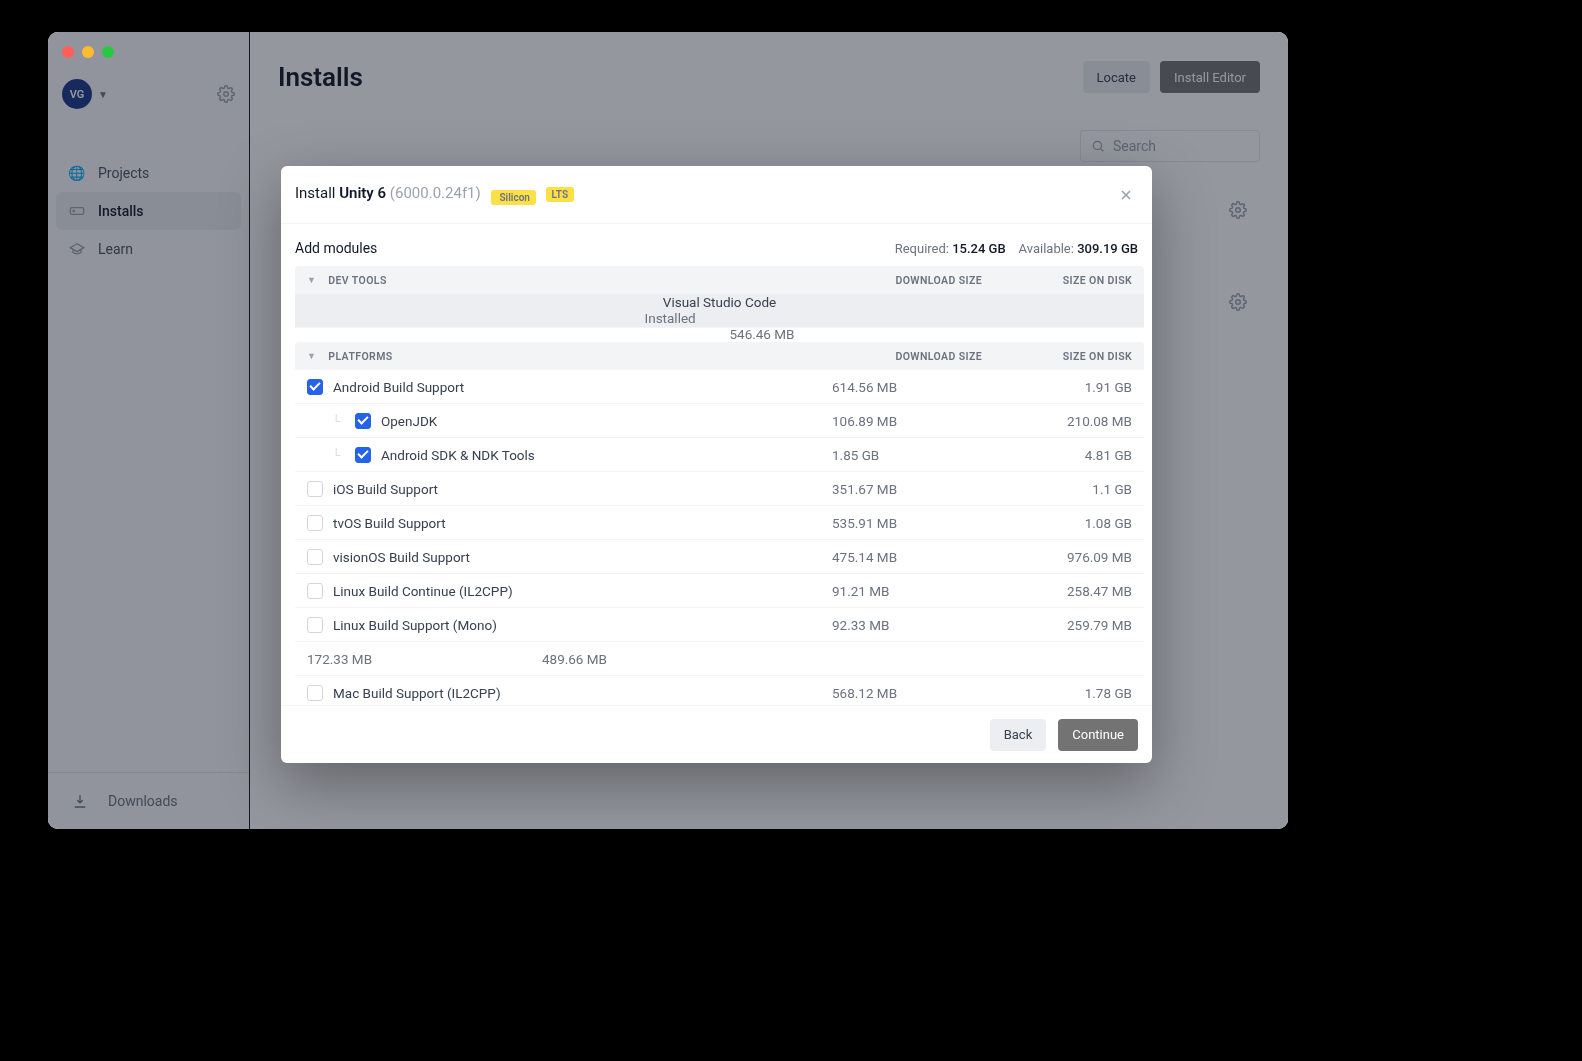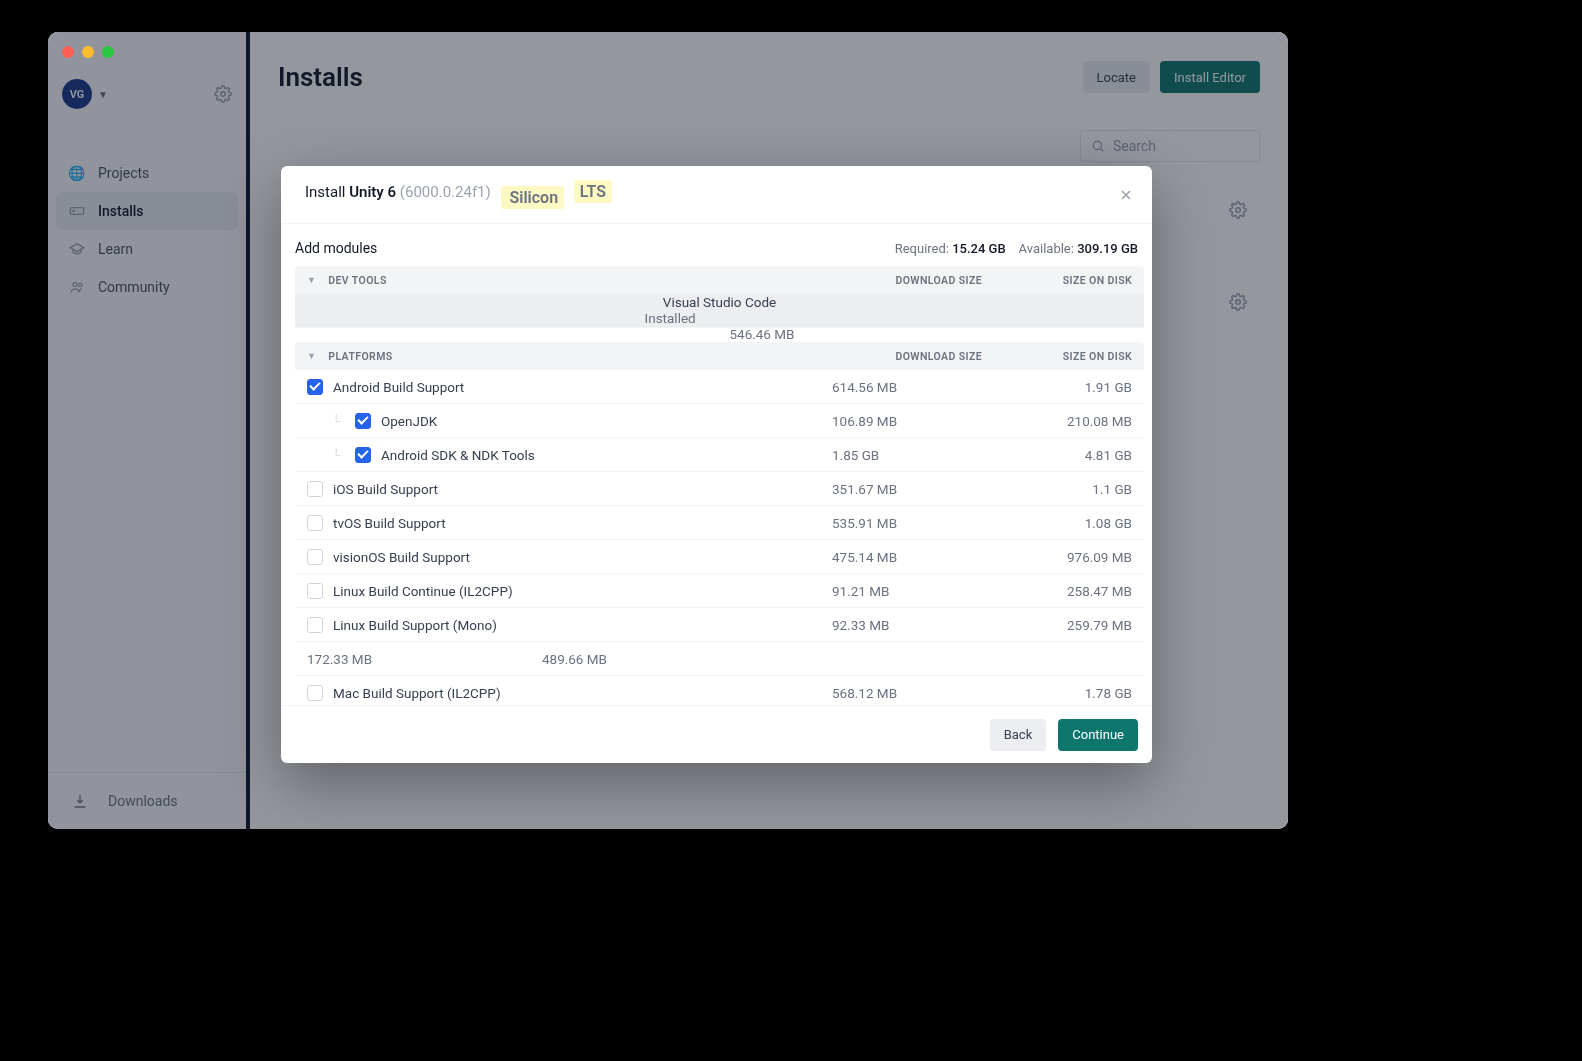--- a/index.html
+++ b/index.html
@@ -10,56 +10,56 @@
   background:#f9fafb; border-radius:10px; overflow:hidden;
   box-shadow:0 10px 40px rgba(0,0,0,.5);
 }
 
 
 .traffic { position:absolute; top:14px; left:14px; display:flex; gap:8px; z-index:5; }
 .dot { width:12px; height:12px; border-radius:50%; }
 .dot.red{background:#ff5f57}.dot.yellow{background:#febc2e}.dot.green{background:#28c840}
 
 
-.sidebar { position:absolute; left:0; top:0; width:202px; height:100%; background:#f9fafb; border-right:4px solid #0f172a; display:flex; flex-direction:column; }
+.sidebar { position:absolute; left:0; top:0; width:202px; height:100%; background:#f9fafb; border-right:1px solid #0f172a; display:flex; flex-direction:column; }
 .sidebar-top { height:108px; display:flex; align-items:center; padding:0 14px; margin-top:8px; }
 .avatar { width:30px; height:30px; border-radius:50%; background:#1b3a8a; color:#fff; font-size:11px; font-weight:600; display:flex; align-items:center; justify-content:center; }
 .chev-down { margin-left:6px; color:#6b7280; font-size:10px; }
 .gear-top { margin-left:auto; color:#9ca3af; }
 .nav { padding:6px 8px; }
 .nav-item { display:flex; align-items:center; gap:12px; height:38px; padding:0 12px; border-radius:6px; color:#4b5563; font-size:14px; cursor:pointer; }
 .nav-item.active { background:#eceef1; color:#111827; font-weight:500; }
 .nav-item .ico { width:18px; height:18px; color:#9ca3af; display:flex; align-items:center; justify-content:center; }
 .sidebar-bottom { margin-top:auto; border-top:1px solid #e5e7eb; }
 .downloads { display:flex; align-items:center; gap:20px; height:56px; padding:0 24px; color:#6b7280; font-size:14px; }
 
 
 .main { position:absolute; left:202px; top:0; right:0; bottom:0; background:#fff; }
 .main-header { display:flex; align-items:center; height:90px; padding:0 28px; }
 .main-title { font-size:26px; font-weight:600; color:#111827; }
 .main-header-actions { margin-left:auto; display:flex; gap:10px; }
 .btn { height:32px; padding:0 14px; border-radius:4px; font-size:13px; border:none; cursor:pointer; display:inline-flex; align-items:center; }
 .btn-secondary { background:#eceef1; color:#374151; }
-.btn-primary { background:#0f766e; color:#fff; }
+.btn-primary { background:#737373; color:#fff; }
 .searchbar { position:absolute; right:28px; top:98px; height:32px; width:180px; border:1px solid #e5e7eb; border-radius:4px; display:flex; align-items:center; padding:0 10px; color:#9ca3af; font-size:14px; gap:8px; background:#fff; }
 .inst-row { position:absolute; right:28px; left:16px; height:56px; border:1px solid transparent; display:flex; align-items:center; justify-content:flex-end; padding:0 12px; }
 .inst-row .gear { color:#9ca3af; }
 
 
 .overlay { position:absolute; inset:0; background:rgba(17,24,39,.45); }
 .modal {
   position:absolute; left:233px; top:134px; width:871px; height:597px;
   background:#fff; border-radius:6px; box-shadow:0 20px 60px rgba(0,0,0,.35);
   display:flex; flex-direction:column;
 }
 .modal-head { height:58px; display:flex; align-items:center; padding:0 14px; border-bottom:1px solid #f3f4f6; }
-.mh-title { font-size:15px; color:#111827;margin-left:10px; }
+.mh-title { font-size:15px; color:#111827; }
 .mh-title .bold { font-weight:600; }
 .mh-title .ver { color:#9ca3af; }
-.badge { display:inline-flex; align-items:center; background:#fef9c3; color:#6b7280; font-size:16px; font-weight:600; padding:2px 6px; border-radius:3px; margin-left:6px; }
+.badge { display:inline-flex; align-items:center; background:#fde047; color:#6b7280; font-size:10px; font-weight:600; padding:2px 6px; border-radius:3px; margin-left:6px; }
 .badge .apple { margin-right:3px; font-size:10px; }
 .close-x { margin-left:auto; color:#9ca3af; cursor:pointer; width:24px; height:24px; display:flex; align-items:center; justify-content:center; }
 
 .modal-sub { display:flex; align-items:center; padding:16px 14px 10px; font-size:14px; color:#111827; }
 .modal-sub .right { margin-left:auto; color:#6b7280; font-size:13px; }
 .modal-sub .right .val { color:#111827; font-weight:500; }
 
 .modal-body { flex:1; overflow:auto; padding:0 8px 0 14px; }
 .modal-body::-webkit-scrollbar { width:8px; }
 .modal-body::-webkit-scrollbar-thumb { background:#d1d5db; border-radius:4px; }
@@ -128,31 +128,20 @@
       </div>
       <div class="nav-item">
         <span class="ico">
           <svg width="16" height="16" viewBox="0 0 24 24" fill="none" stroke="currentColor" stroke-width="2">
               <path d="M22 10L12 4 2 10l10 6 10-6z"></path>
               <path d="M6 12v5c3 3 9 3 12 0v-5"></path>
             </svg>
         </span>
         <span>Learn</span>
       </div>
-      <div class="nav-item">
-        <span class="ico">
-          <svg width="16" height="16" viewBox="0 0 24 24" fill="none" stroke="currentColor" stroke-width="2">
-              <circle cx="9" cy="8" r="3"></circle>
-              <circle cx="17" cy="9" r="2.5"></circle>
-              <path d="M3 20c0-3 3-5 6-5s6 2 6 5"></path>
-              <path d="M15 19c0-2 2-4 4-4"></path>
-            </svg>
-        </span>
-        <span>Community</span>
-      </div>
     </div>
     <div class="sidebar-bottom">
       <div class="downloads">
         <span>
           <svg width="16" height="16" viewBox="0 0 24 24" fill="none" stroke="currentColor" stroke-width="2">
               <path d="M12 3v12m0 0l-4-4m4 4l4-4M4 21h16"></path>
             </svg>
         </span>
         <span>Downloads</span>
       </div>

